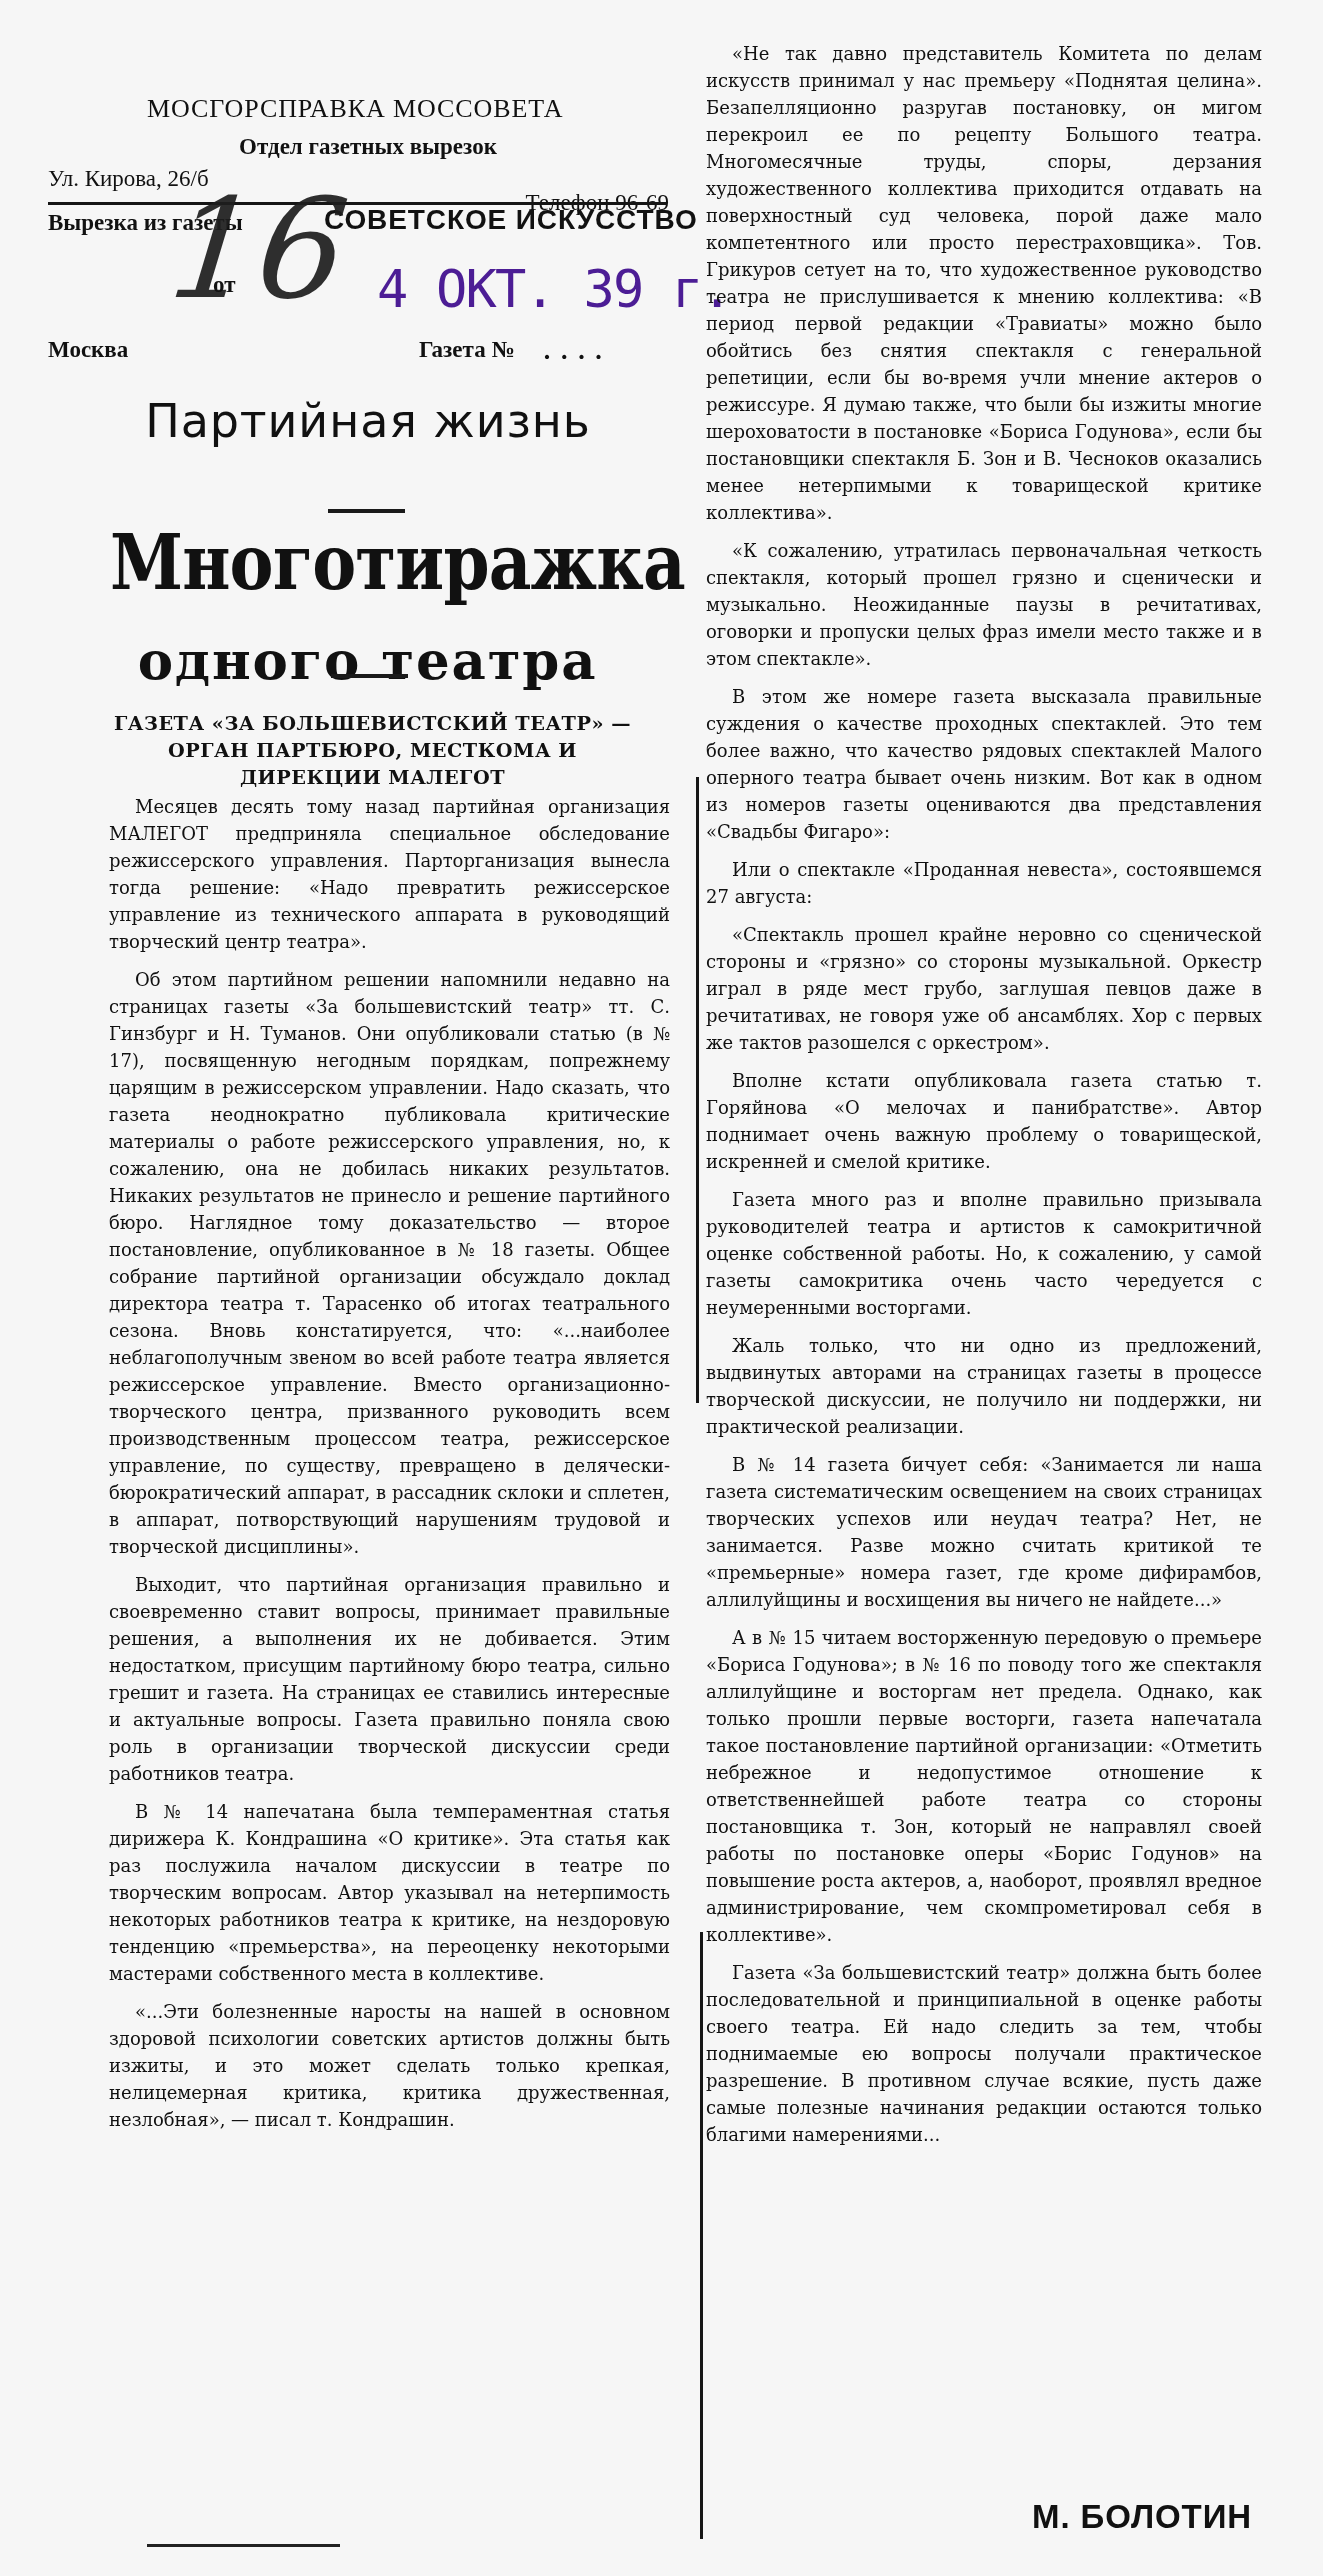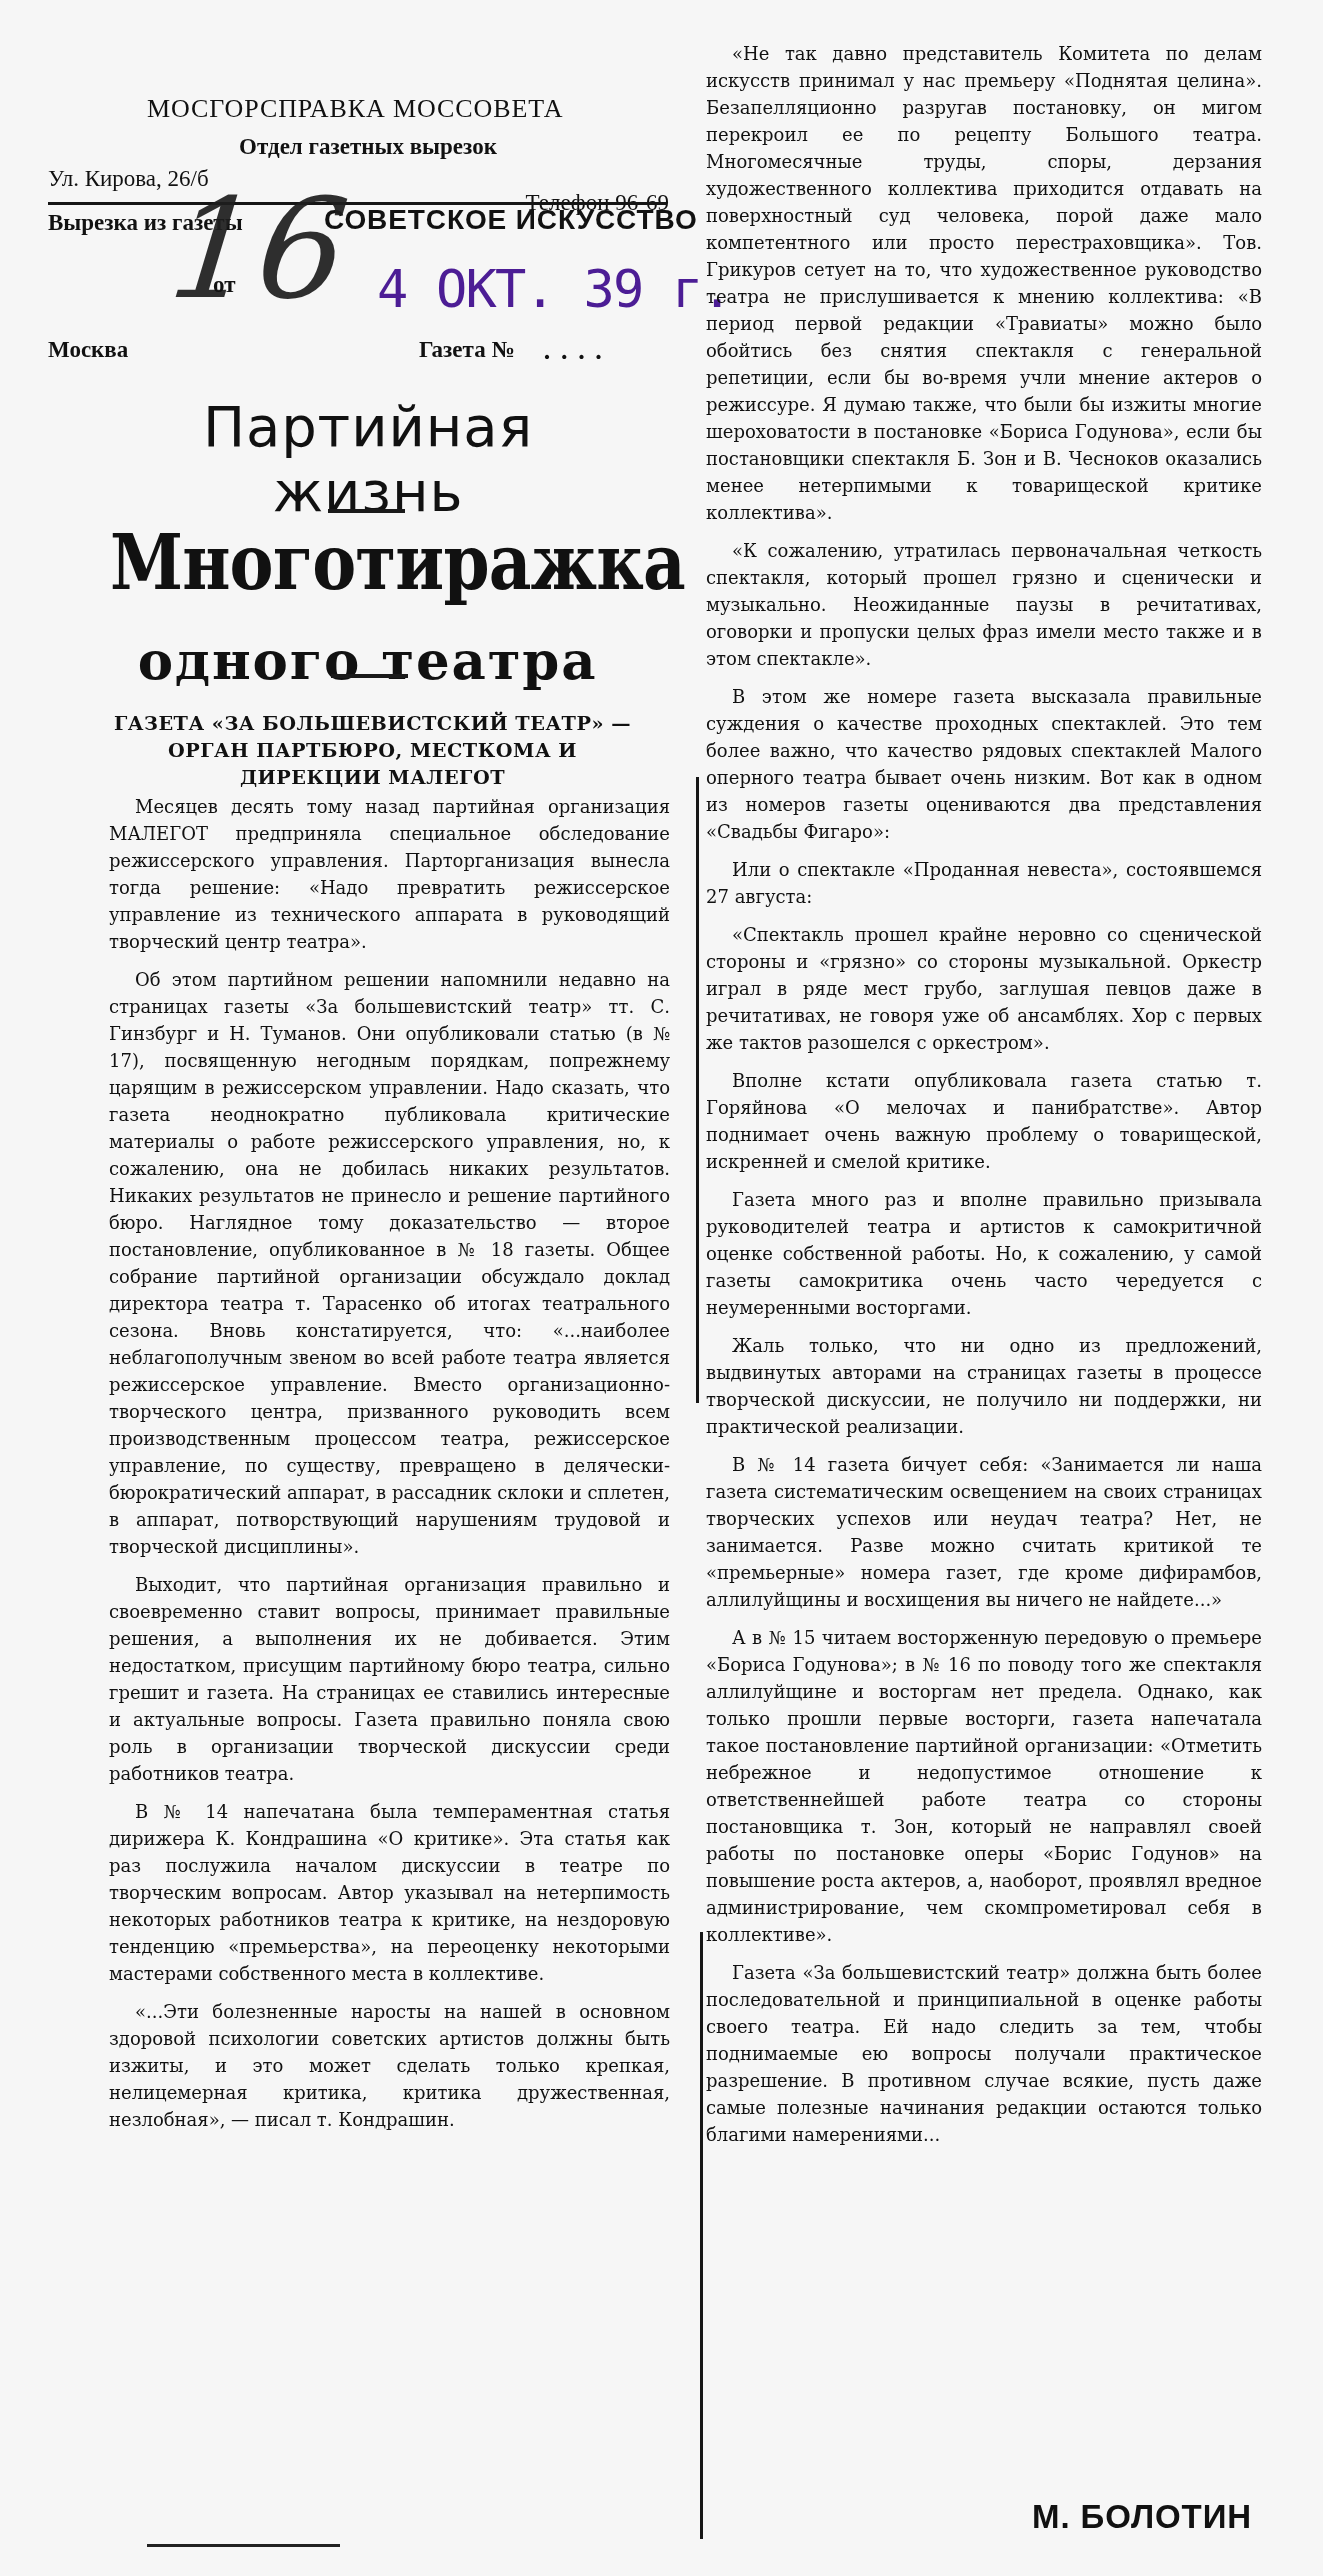--- a/index.html
+++ b/index.html
@@ -39,21 +39,21 @@
     left: 171px; top: 169px; font-size: 138px; font-family: "DejaVu Serif", serif;
     color: #1e1e1e; font-style: italic; transform: skewX(-6deg); opacity: .92;
   }
   .city { left: 48px; top: 337px; font-size: 23px; font-family: "Liberation Serif", serif; font-weight: bold; }
   .issue-label { left: 419px; top: 337px; font-size: 23px; font-family: "Liberation Serif", serif; font-weight: bold; }
   .issue-value { left: 543px; top: 337px; font-size: 23px; font-weight: bold; letter-spacing: 9.2px; }
 
   
   .rubric {
     left: 138px; top: 394px; width: 460px; text-align: center;
-    font-family: "DejaVu Sans", sans-serif; font-size: 56px; letter-spacing: 0.9px;
+    font-family: "DejaVu Sans", sans-serif; font-size: 46px; letter-spacing: 0.9px;
   }
   .short-rule { height: 3.7px; background: #1a1a1a; width: 77px; }
   .rule-1 { left: 328px; top: 509px; }
   .headline {
     left: 110px; top: 524px; width: 515px; text-align: center;
     font-family: "DejaVu Serif", serif; font-weight: bold; line-height: 1.2;
   }
   .headline-line1 { display: block; font-size: 66px; transform: scaleY(1.15); letter-spacing: -0.9px; }
   .headline-line2 { display: block; font-size: 53px; margin-top: 26px; letter-spacing: 1.8px; }
   .rule-2 { left: 331px; top: 674px; }

